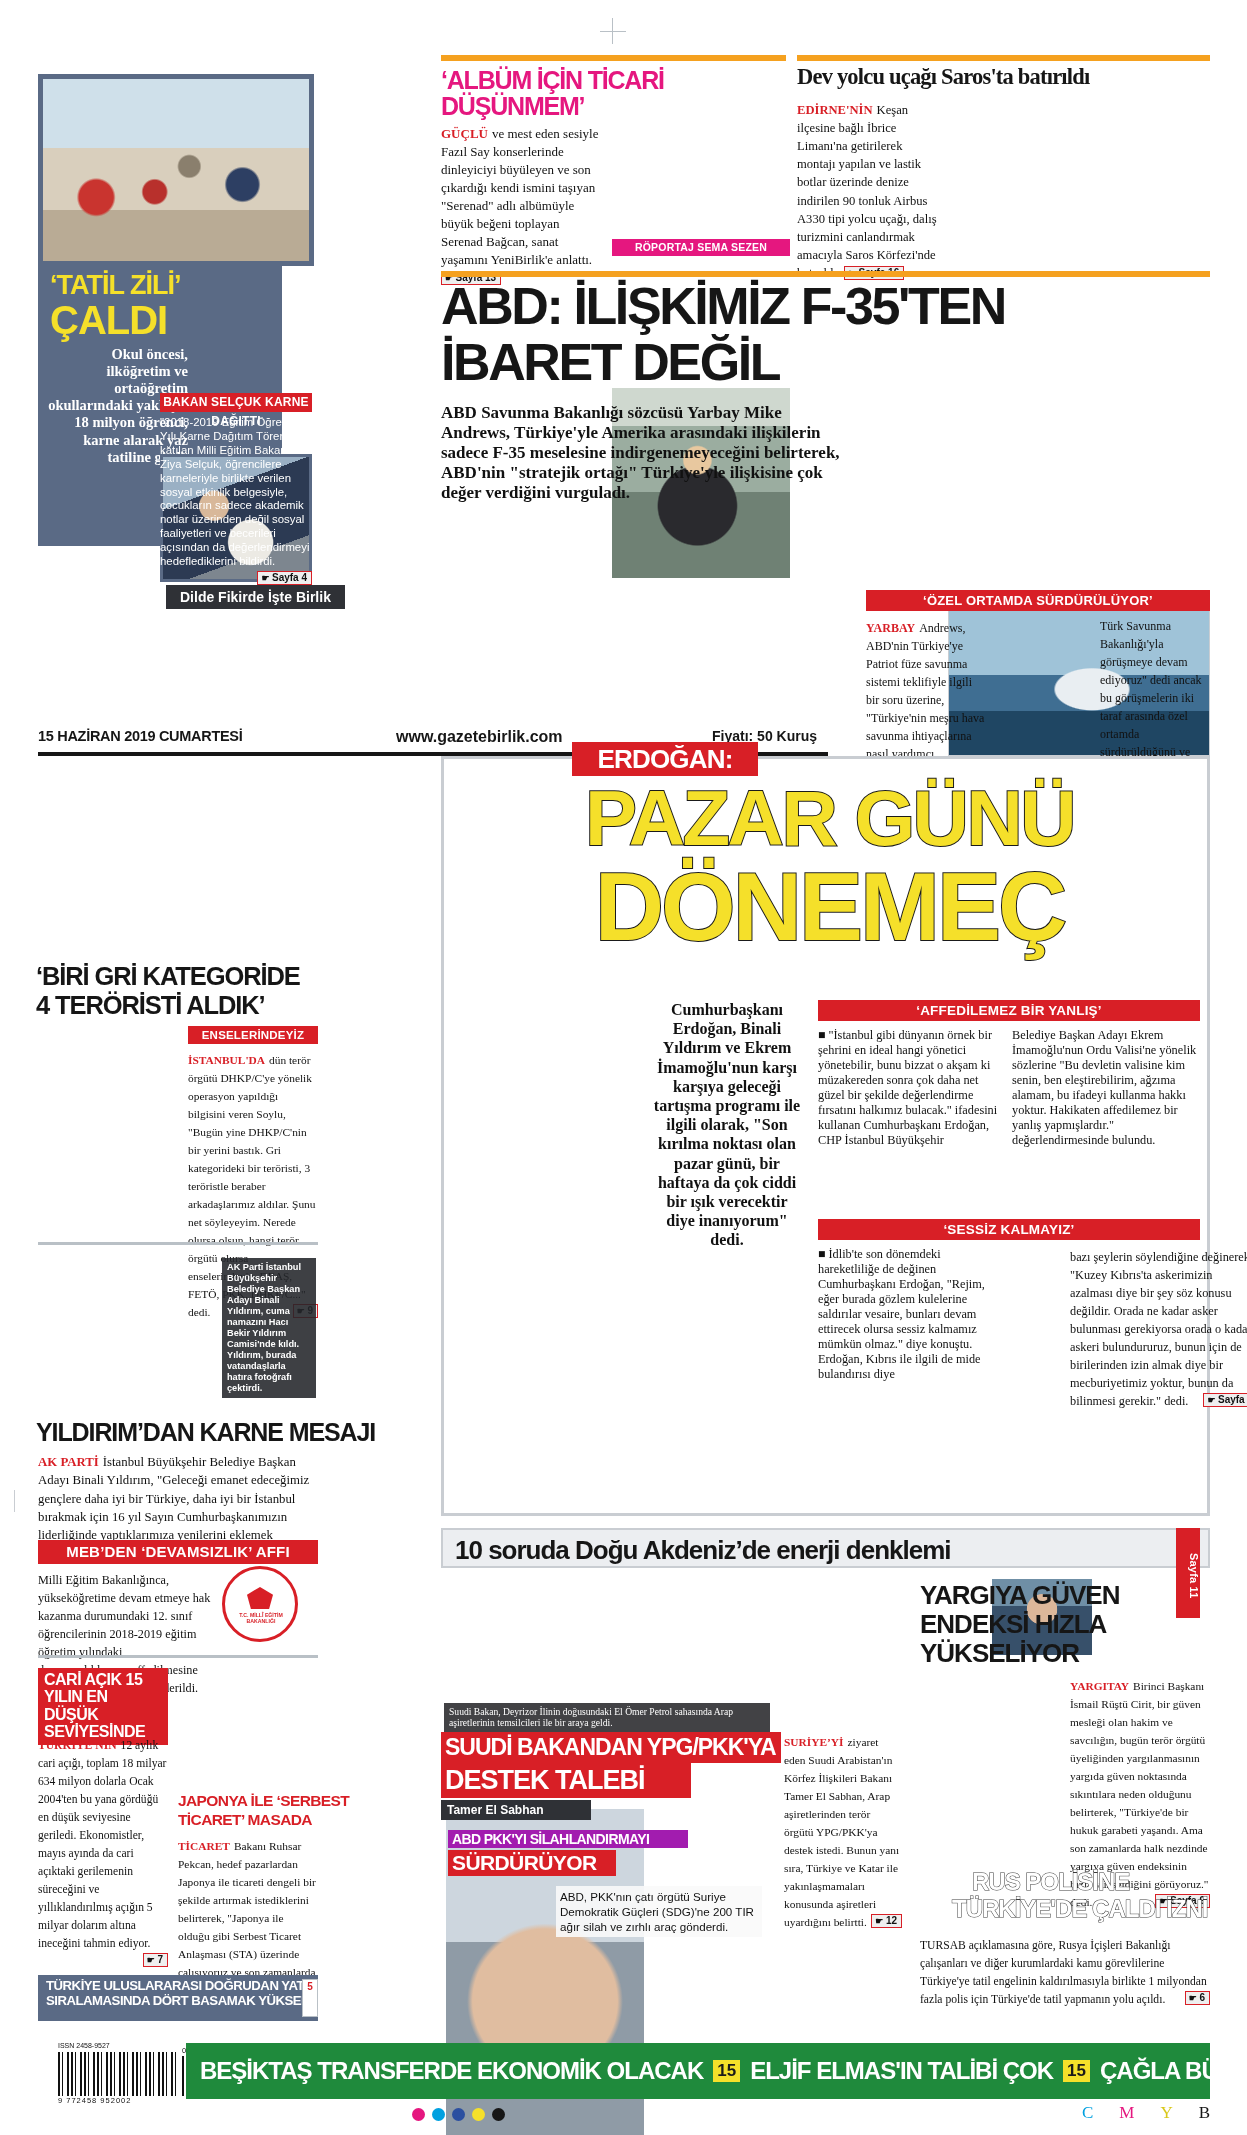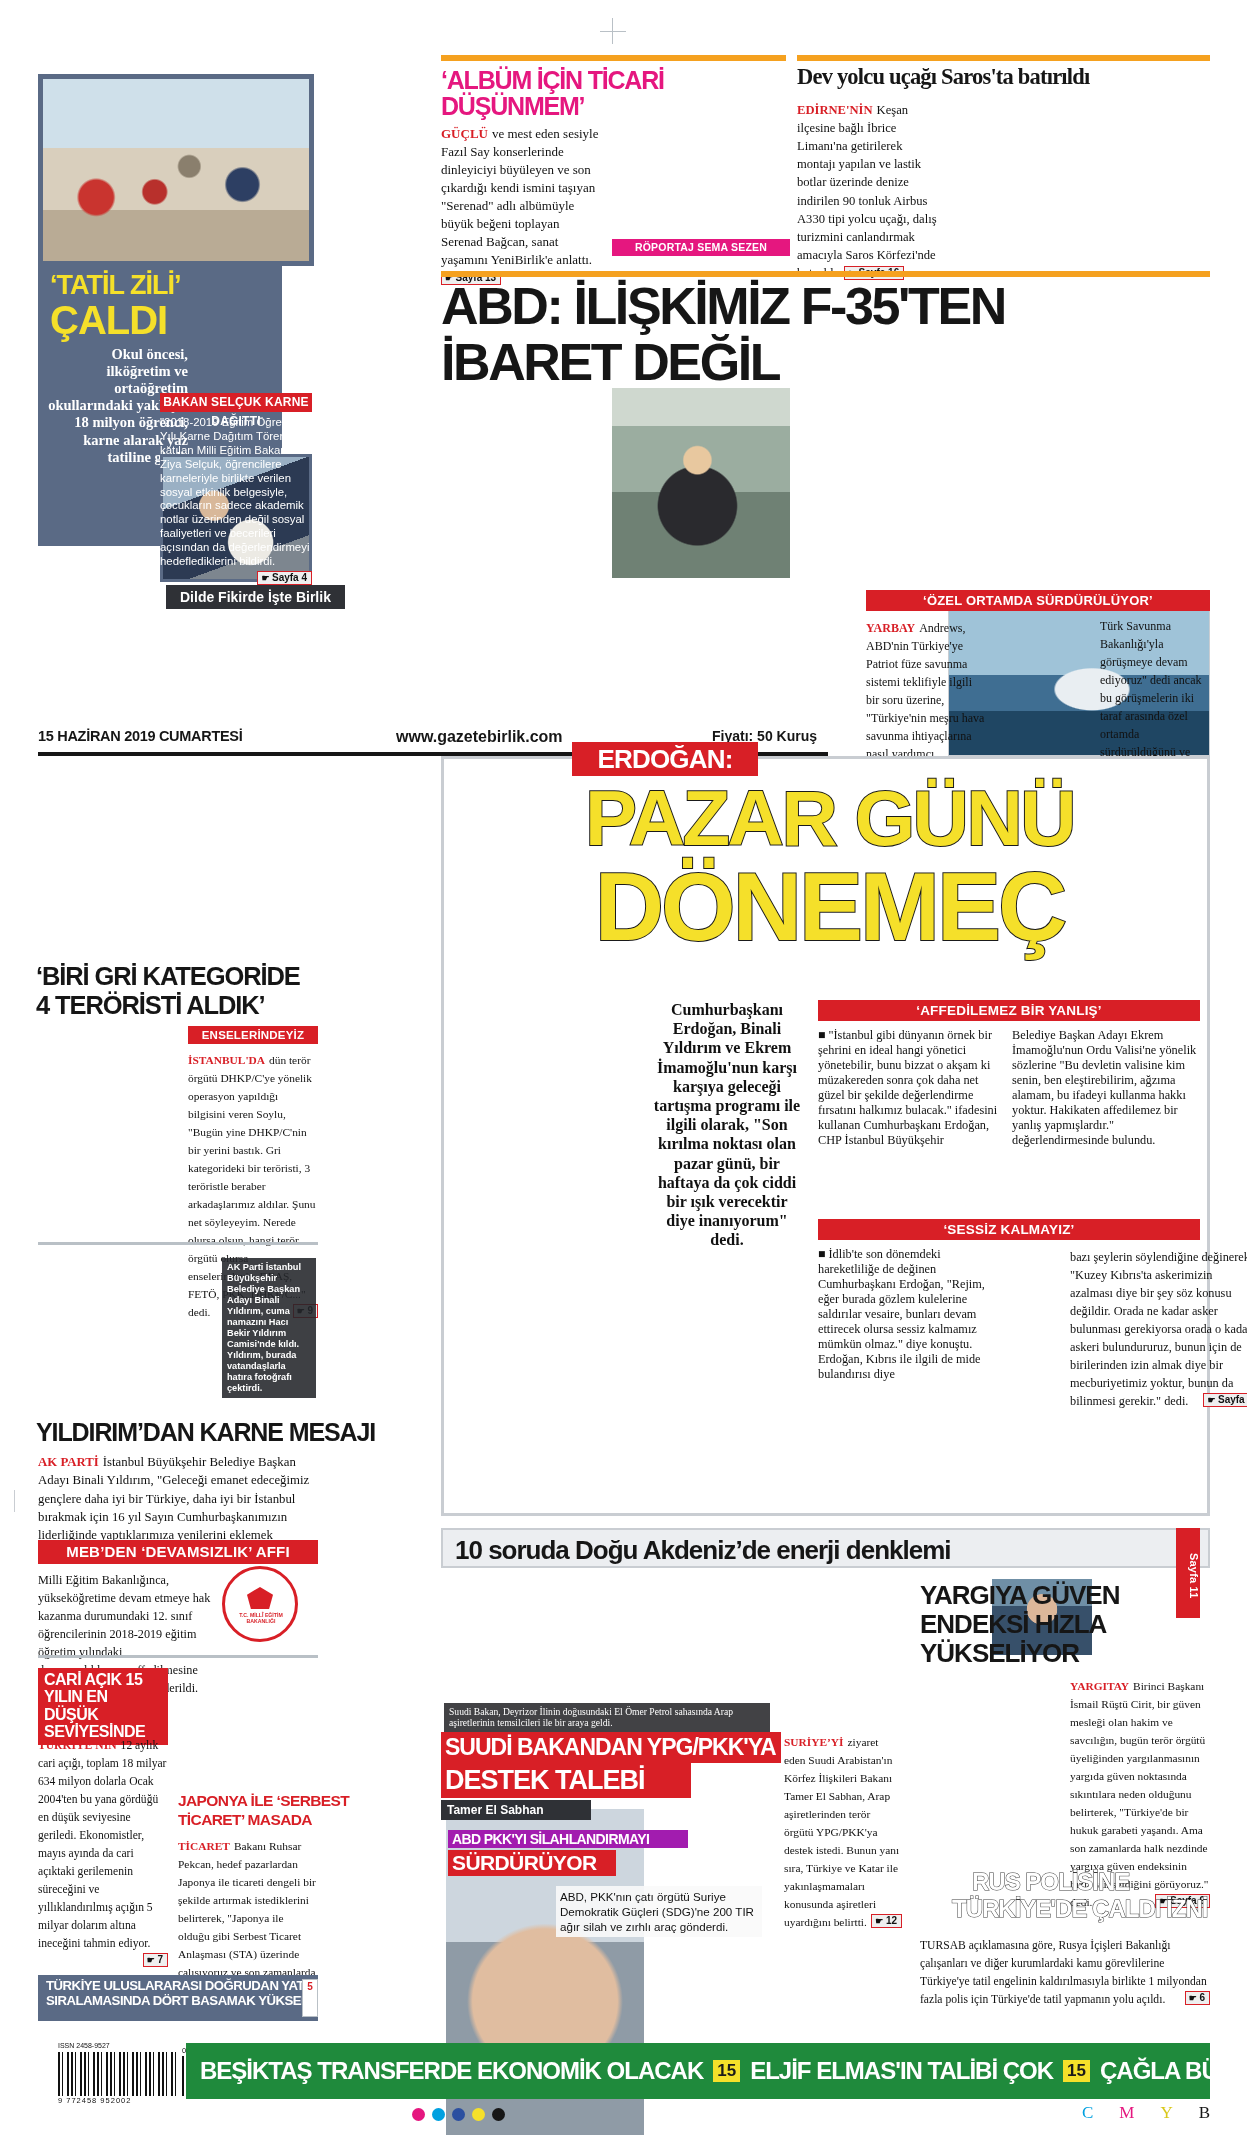--- a/index.html
+++ b/index.html
@@ -123,20 +123,21 @@
     <span class="sayfa">Sayfa 16</span>
   </div>
 
   <div class="abs photo ph-plane" style="left:948px; top:98px; width:262px; height:148px; border:1px solid #c9cdd2;"></div>
 
   <div class="abs orange-rule" style="left:441px; top:271px; width:769px;"></div>
 
   <div class="abs" style="left:441px; top:282px; width:790px; font-family:'Liberation Sans',sans-serif; font-weight:bold; font-size:52px; line-height:0.95; color:#161616; letter-spacing:-2.4px; white-space:nowrap;">ABD: İLİŞKİMİZ F-35'TEN</div>
   <div class="abs" style="left:441px; top:338px; width:500px; font-family:'Liberation Sans',sans-serif; font-weight:bold; font-size:52px; line-height:0.95; color:#161616; letter-spacing:-2.4px; white-space:nowrap;">İBARET DEĞİL</div>
 
+  <div class="abs" style="left:441px; top:403px; width:412px; font-family:'Liberation Serif',serif; font-weight:bold; font-size:17px; line-height:1.17; color:#111;">ABD Savunma Bakanlığı sözcüsü Yarbay Mike Andrews, Türkiye'yle Amerika arasındaki ilişkilerin sadece F-35 meselesine indirgenemeyeceğini belirterek, ABD'nin "stratejik ortağı" Türkiye'yle ilişkisine çok değer verdiğini vurguladı.</div>
 
   <div class="abs photo ph-factory" style="left:866px; top:281px; width:344px; height:305px;"></div>
 
   <div class="abs redbar" style="left:866px; top:590px; width:344px; height:21px; font-size:13px; line-height:21px; text-align:center;">‘ÖZEL ORTAMDA SÜRDÜRÜLÜYOR’</div>
 
   <div class="abs" style="left:866px; top:618px; width:120px;">
     <span style="font-family:'Liberation Serif',serif; font-weight:bold; font-size:12px; color:#d81f26;">YARBAY</span>
     <span style="font-family:'Liberation Serif',serif; font-size:12px; line-height:1.22; color:#111;">Andrews, ABD'nin Türkiye'ye Patriot füze savunma sistemi teklifiyle ilgili bir soru üzerine, "Türkiye'nin meşru hava savunma ihtiyaçlarına nasıl yardımcı olabileceğimizi</span>
   </div>
 

